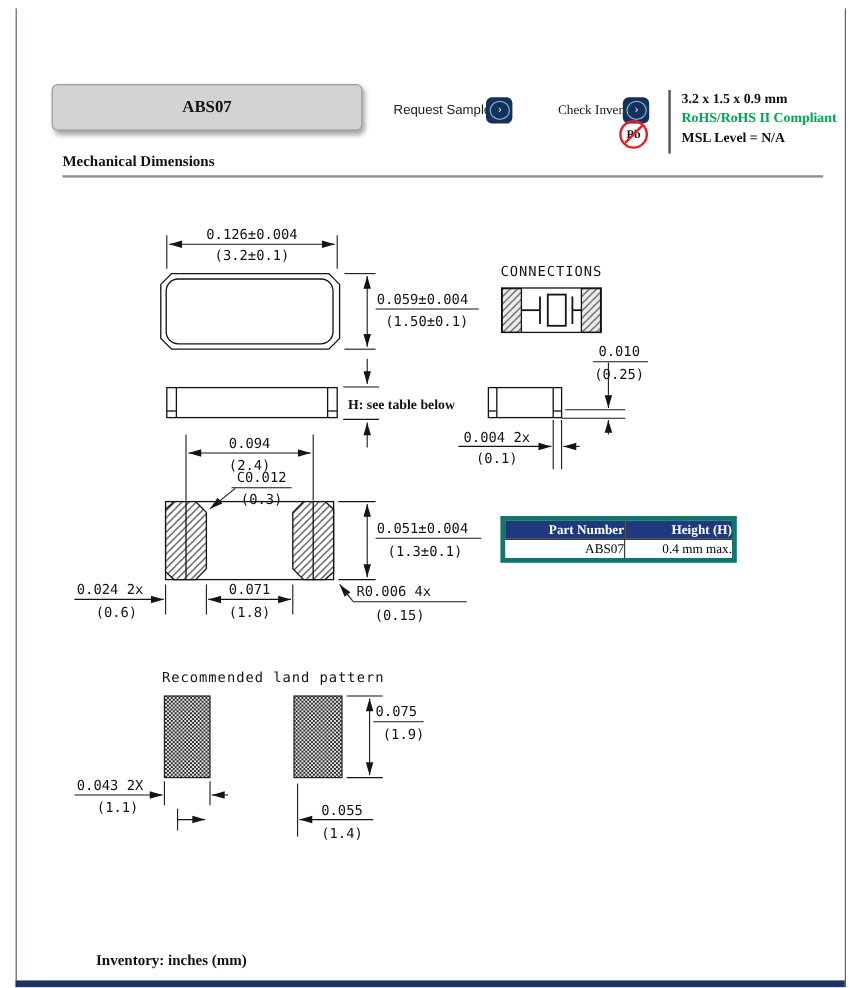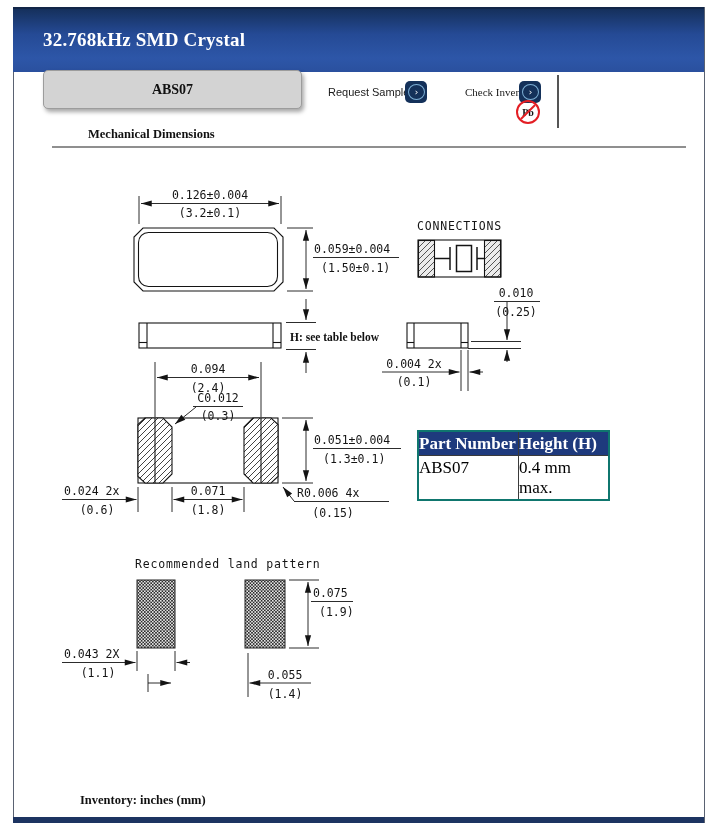--- a/index.html
+++ b/index.html
@@ -22,47 +22,44 @@
   .navbtn .ring{width:14px;height:14px;border-radius:50%;border:1.5px solid #7db0d6;
        display:flex;align-items:center;justify-content:center;color:#fff;font-size:9px;
        font-family:"DejaVu Sans",sans-serif;line-height:1;padding-left:1px;}
   .pbicon{position:absolute;left:516px;top:100px;width:20px;height:20px;border:2px solid #e31e24;
        border-radius:50%;display:flex;align-items:center;justify-content:center;
        font-size:10px;font-weight:bold;color:#111;}
   .pbicon .slash{position:absolute;width:20px;height:2px;background:#e31e24;transform:rotate(-45deg);}
   .vdiv{position:absolute;left:557px;top:75px;width:2px;height:53px;background:#555;}
   .infoblk{position:absolute;left:568px;top:75px;font-size:11.5px;font-weight:bold;line-height:16px;color:#111;}
   .info-green{color:#00a651;}
-  .mech{position:absolute;left:52px;top:127px;font-size:12.5px;font-weight:bold;color:#111;margin-left:36px;}
+  .mech{position:absolute;left:52px;top:127px;font-size:12.5px;font-weight:bold;color:#111;}
   .mechrule{position:absolute;left:52px;top:146px;width:634px;height:2px;background:#8f8f8f;}
   .drawing{position:absolute;left:0;top:0;}
-  .ptable{position:absolute;left:417px;top:430px;width:189px;border:2px solid #0f766e;background:#fff;
-       font-size:17px;text-align:left;}
+  .ptable{position:absolute;left:417px;top:430px;width:189px;border:4px solid #0f766e;background:#fff;
+       font-size:11px;text-align:right;}
   .prow{display:flex;}
   .prow + .prow{border-top:1px solid #3a3a3a;}
   .pcell{padding:2px 0 1px 0;}
   .pcell.c1{width:99px;border-right:1px solid #3a3a3a;}
   .pcell.c2{flex:1;}
   .phead .pcell{background:#1e3a7d;color:#ffffff;font-weight:bold;}
   .note{position:absolute;left:80px;font-size:12.5px;font-weight:bold;color:#111;line-height:1.3;}
   .bottombar{position:absolute;left:13px;top:817px;width:691px;height:6px;background:#1d3461;}
   .cad{font-family:"DejaVu Sans Mono",monospace;font-size:11.5px;fill:#141414;}
   .cadb{font-family:"Liberation Serif",serif;font-weight:bold;font-size:11.5px;fill:#111;}
 </style>
 </head>
 <body>
 
 <div class="page">
 
   <div class="frame-left"></div>
   <div class="frame-right"></div>
 
-  <div class="hdr">
-    <div class="hdr-title">32.768kHz SMD Crystal</div>
-  </div>
 
   <div class="partbox">
     <span>ABS07</span>
   </div>
 
   <div class="linklabel" style="left:328px;top:86px;">Request Samples</div>
   <div class="navbtn" style="left:405px;top:81px;">
     <div class="ring">›</div>
   </div>
 
@@ -71,20 +68,25 @@
     <div class="ring">›</div>
   </div>
 
   <div class="pbicon">
     <span>Pb</span>
     <div class="slash"></div>
   </div>
 
   <div class="vdiv"></div>
 
+  <div class="infoblk">
+    <div>3.2 x 1.5 x 0.9 mm</div>
+    <div class="info-green">RoHS/RoHS II Compliant</div>
+    <div>MSL Level = N/A</div>
+  </div>
 
   <div class="mech">Mechanical Dimensions</div>
   <div class="mechrule"></div>
 
   <svg class="drawing" width="716" height="823" viewBox="0 0 716 823">
     <defs>
       <marker id="arr" viewBox="0 0 12 8" refX="11.5" refY="4" markerWidth="13" markerHeight="9" orient="auto-start-reverse">
         <path d="M0.5,0.8 L11.5,4 L0.5,7.2 Z" fill="#141414"></path>
       </marker>
       <pattern id="hatch" width="6" height="6" patternUnits="userSpaceOnUse">

